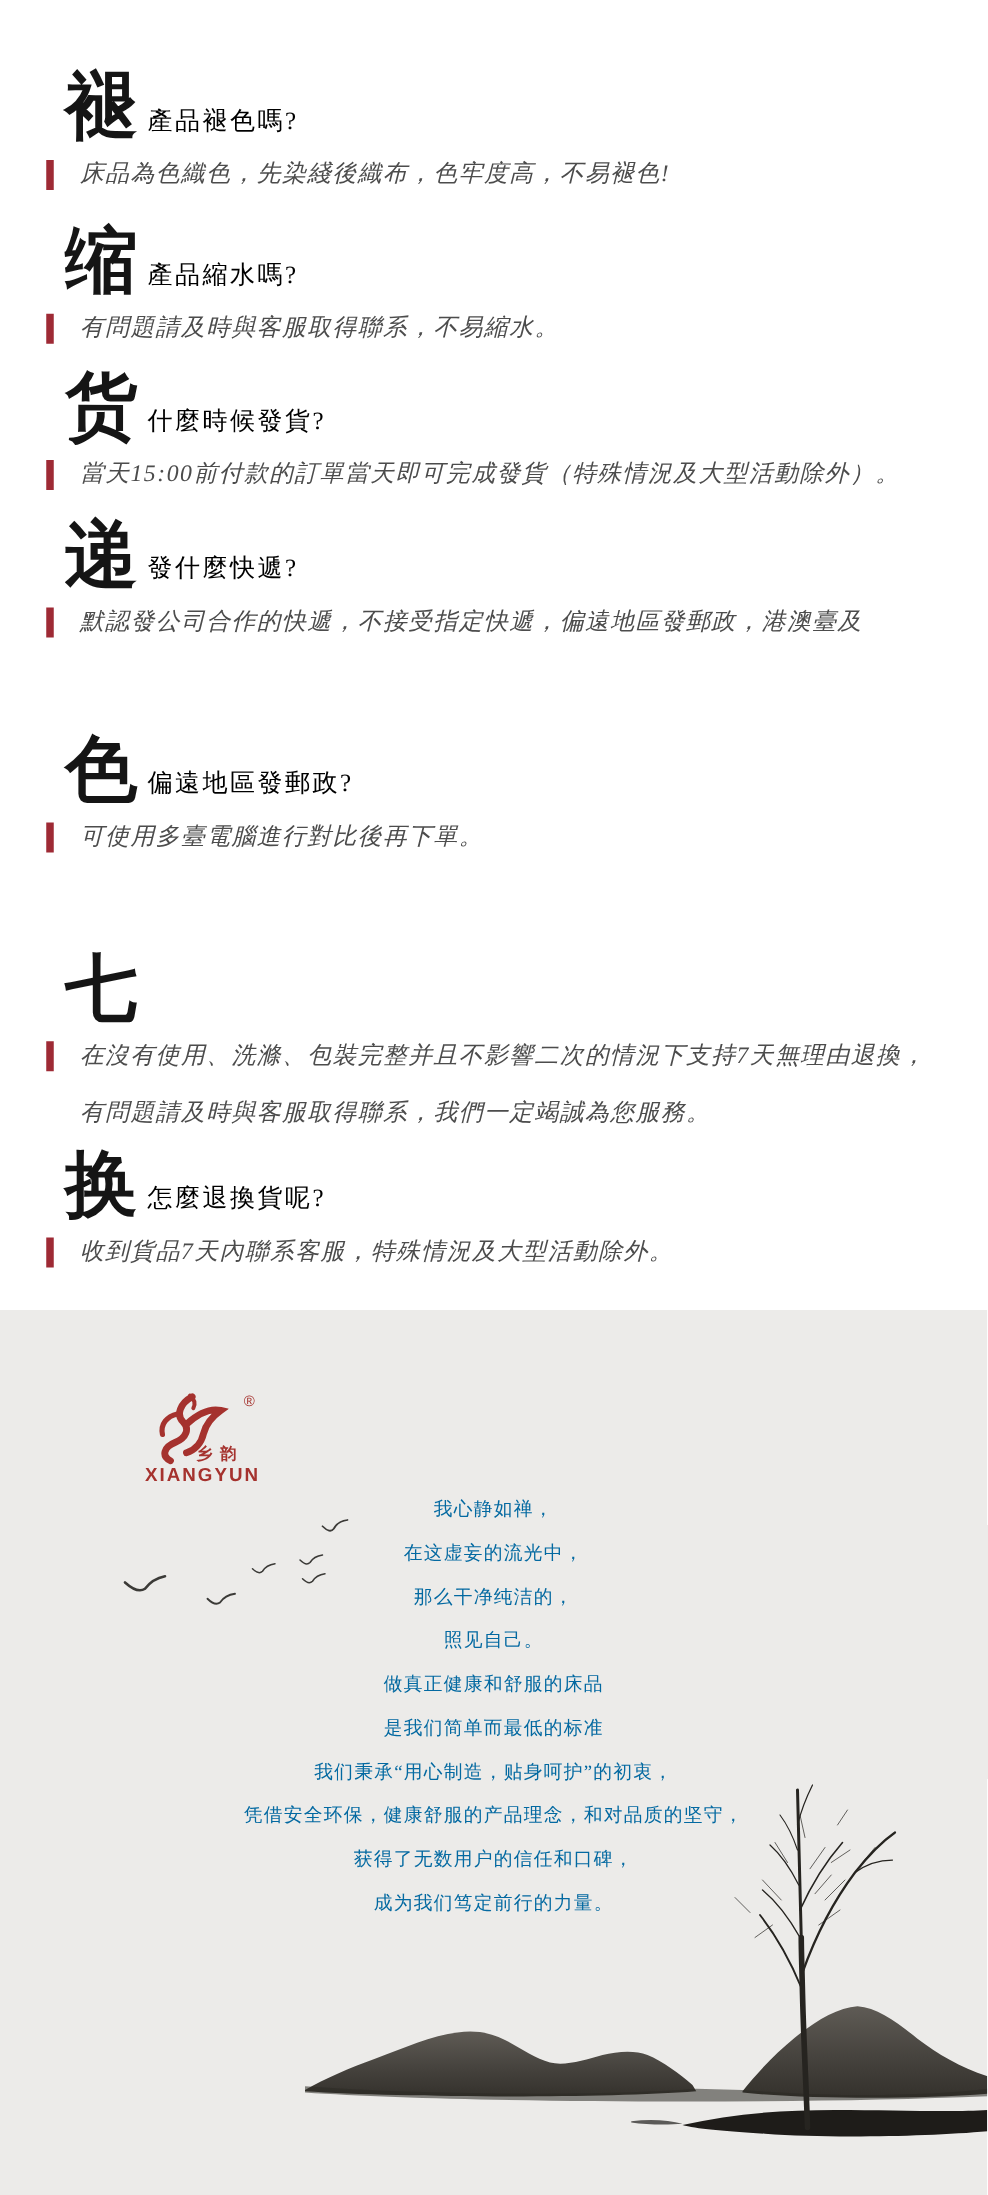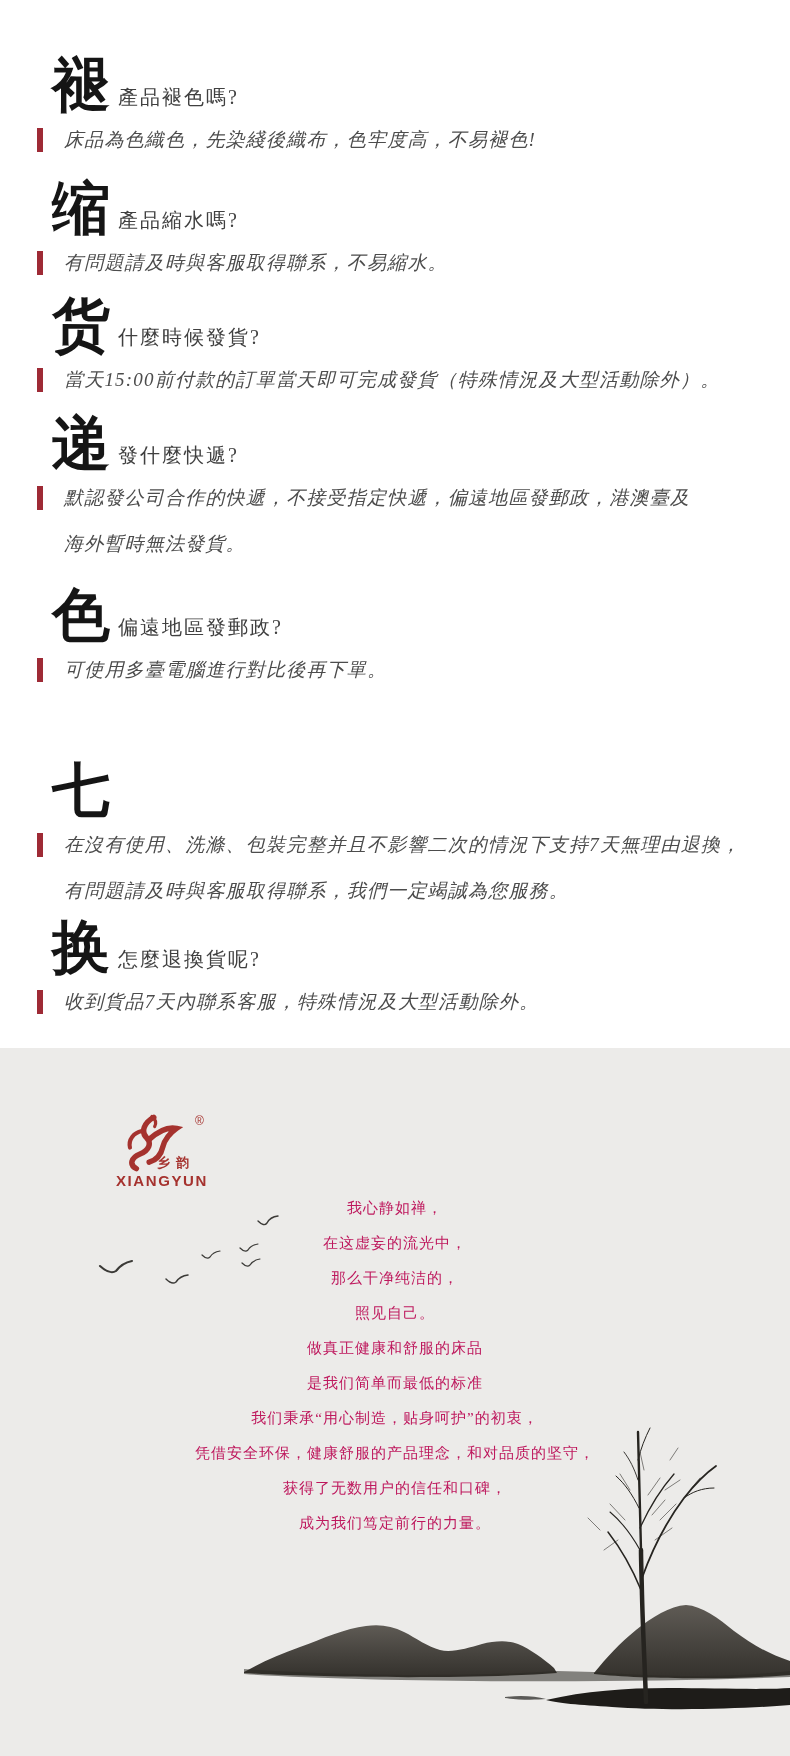--- a/index.html
+++ b/index.html
@@ -12,34 +12,34 @@
   .faq-item{position:absolute;left:37px;right:28px;}
   .faq-item:nth-of-type(1){top:57px;}
   .faq-item:nth-of-type(2){top:180px;}
   .faq-item:nth-of-type(3){top:297px;}
   .faq-item:nth-of-type(4){top:415px;}
   .faq-item:nth-of-type(5){top:587px;}
   .faq-item:nth-of-type(6){top:762px;}
   .faq-item:nth-of-type(7){top:919px;}
   .faq-head{display:flex;align-items:flex-end;margin-left:15px;}
   .big-char{font-size:58px;line-height:58px;font-weight:700;color:#151515;}
-  .question{font-size:20px;line-height:24px;color:#404040;letter-spacing:2px;margin-left:8px;padding-bottom:6px;}
+  .question{font-size:20px;line-height:24px;color:#000000;letter-spacing:2px;margin-left:8px;padding-bottom:6px;}
   .answer{position:relative;margin-top:2px;padding-left:27px;}
   .accent-bar{position:absolute;left:0;top:11px;width:6px;height:24px;background:#9e2a35;}
   .answer-line{font-size:19px;line-height:46px;color:#4c4c4c;letter-spacing:1.2px;white-space:nowrap;font-style:italic;}
   
   .brand-footer{position:absolute;left:0;top:1048px;width:790px;height:708px;background:#ecebe9;}
   .logo{position:absolute;left:113px;top:66px;width:110px;height:84px;color:#a5322e;}
   .logo-mark{position:absolute;left:6px;top:0;width:64px;height:58px;}
   .logo-reg{position:absolute;left:82px;top:0;font-size:12px;font-family:"Liberation Sans",sans-serif;}
   .logo-cn{position:absolute;left:44px;top:40px;font-size:13px;font-weight:700;letter-spacing:6px;white-space:nowrap;}
   .logo-en{position:absolute;left:3px;top:58px;font-size:15px;font-weight:700;letter-spacing:1.6px;font-family:"Liberation Sans",sans-serif;}
   .birds{position:absolute;left:50px;top:160px;width:240px;height:90px;}
   .poem{position:absolute;left:0;top:143px;width:100%;text-align:center;}
-  .poem-line{font-size:15px;line-height:35px;color:#be185d;letter-spacing:1px;}
+  .poem-line{font-size:15px;line-height:35px;color:#0369a1;letter-spacing:1px;}
   .landscape{position:absolute;left:0;top:352px;width:790px;height:356px;}
 </style>
 </head>
 <body>
 
 <div class="page">
 
   <section class="faq">
 
       <div class="faq-item">
@@ -83,21 +83,20 @@
 
       <div class="faq-item">
         <div class="faq-head">
           <span class="big-char">递</span>
           <span class="question">發什麼快遞?</span>
         </div>
         <div class="answer">
           <span class="accent-bar"></span>
           <div>
             <div class="answer-line">默認發公司合作的快遞，不接受指定快遞，偏遠地區發郵政，港澳臺及</div>
-            <div class="answer-line">海外暫時無法發貨。</div>
           </div>
         </div>
       </div>
 
       <div class="faq-item">
         <div class="faq-head">
           <span class="big-char">色</span>
           <span class="question">偏遠地區發郵政?</span>
         </div>
         <div class="answer">

